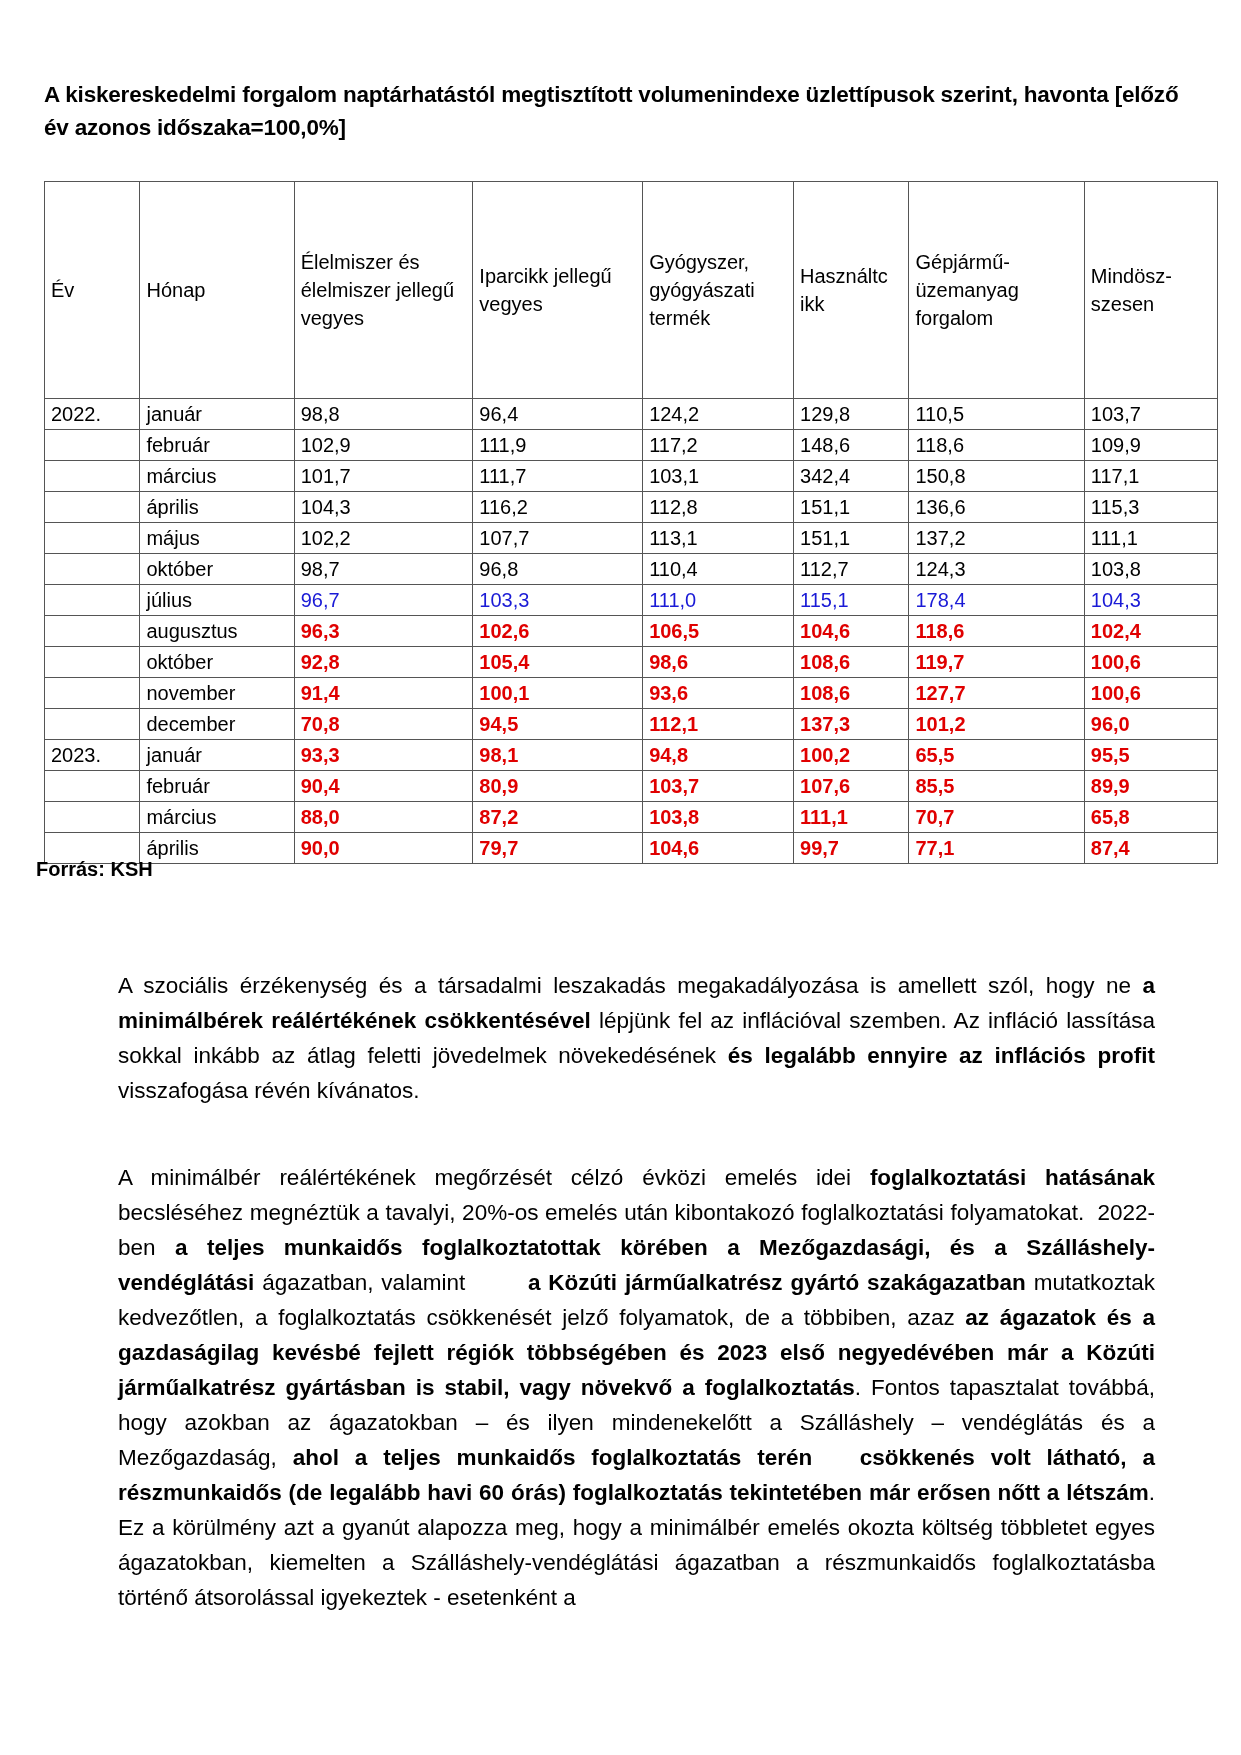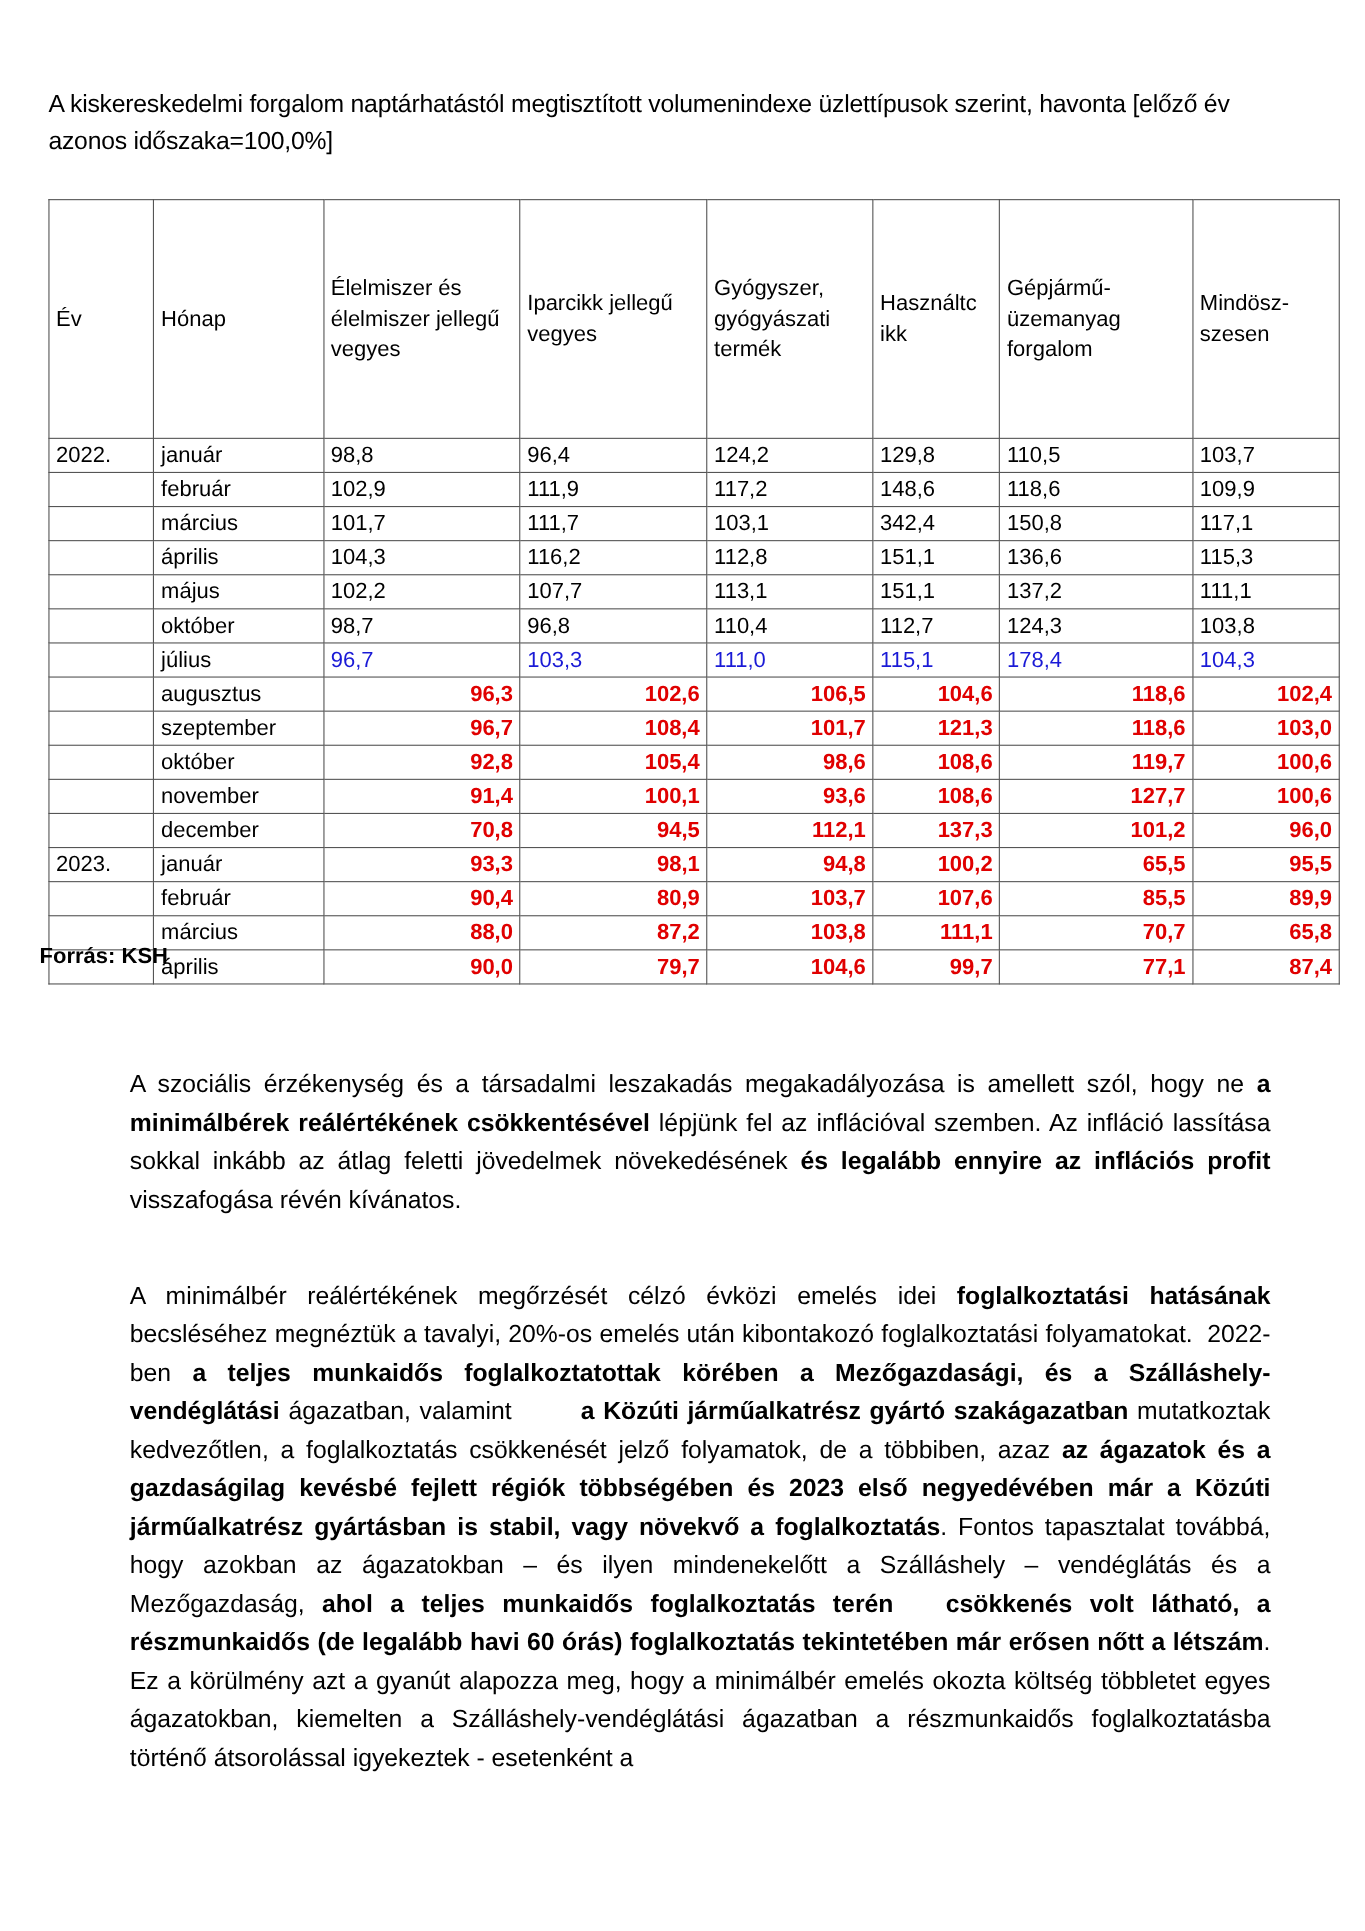--- a/index.html
+++ b/index.html
@@ -2,38 +2,38 @@
 <html><head>
 <meta charset="utf-8">
 <style>
   html, body { margin: 0; padding: 0; background: #ffffff; }
   body {
     width: 1241px; height: 1755px; position: relative; overflow: hidden;
     font-family: "Liberation Sans", "DejaVu Sans", sans-serif; color: #000;
   }
   .title {
     position: absolute; left: 44px; top: 78px; width: 1150px;
-    font-weight: normal; font-size: 22.5px; line-height: 33px; letter-spacing: -0.2px;
+    font-weight: bold; font-size: 22.5px; line-height: 33px; letter-spacing: -0.2px;
   }
   table.data {
     position: absolute; left: 44px; top: 181px; width: 1174px;
     border-collapse: collapse; table-layout: fixed;
     font-size: 20px;
   }
   table.data td, table.data th {
     border: 1.5px solid #555; padding: 0 6px; vertical-align: middle;
     font-weight: normal; text-align: left; height: 30px; line-height: 30px;
     white-space: nowrap; overflow: hidden;
   }
   table.data th {
     height: 216px; line-height: 28px; white-space: normal; vertical-align: middle;
   }
   th.just { text-align: justify; text-align-last: left; }
   tr.row-blue td.val { color: #1a1ad6; }
-  tr.row-red td.val { color: #e00000; font-weight: bold; text-align: right; }
+  tr.row-red td.val { color: #e00000; font-weight: bold; }
   .source {
     position: absolute; left: 36px; top: 858px; font-weight: bold; font-size: 20px;
   }
   .body-text {
     position: absolute; left: 118px; width: 1037px;
     font-size: 22.5px; line-height: 35px; text-align: justify;
   }
   .body-text b { font-weight: bold; }
   #para1 { top: 968px; }
   #para2 { top: 1144px; margin-top: 16px; }
@@ -142,30 +142,20 @@
         <td>augusztus</td>
         <td class="val">96,3</td>
         <td class="val">102,6</td>
         <td class="val">106,5</td>
         <td class="val">104,6</td>
         <td class="val">118,6</td>
         <td class="val">102,4</td>
       </tr>
       <tr class="row-red">
         <td></td>
-        <td>szeptember</td>
-        <td class="val">96,7</td>
-        <td class="val">108,4</td>
-        <td class="val">101,7</td>
-        <td class="val">121,3</td>
-        <td class="val">118,6</td>
-        <td class="val">103,0</td>
-      </tr>
-      <tr class="row-red">
-        <td></td>
         <td>október</td>
         <td class="val">92,8</td>
         <td class="val">105,4</td>
         <td class="val">98,6</td>
         <td class="val">108,6</td>
         <td class="val">119,7</td>
         <td class="val">100,6</td>
       </tr>
       <tr class="row-red">
         <td></td>

